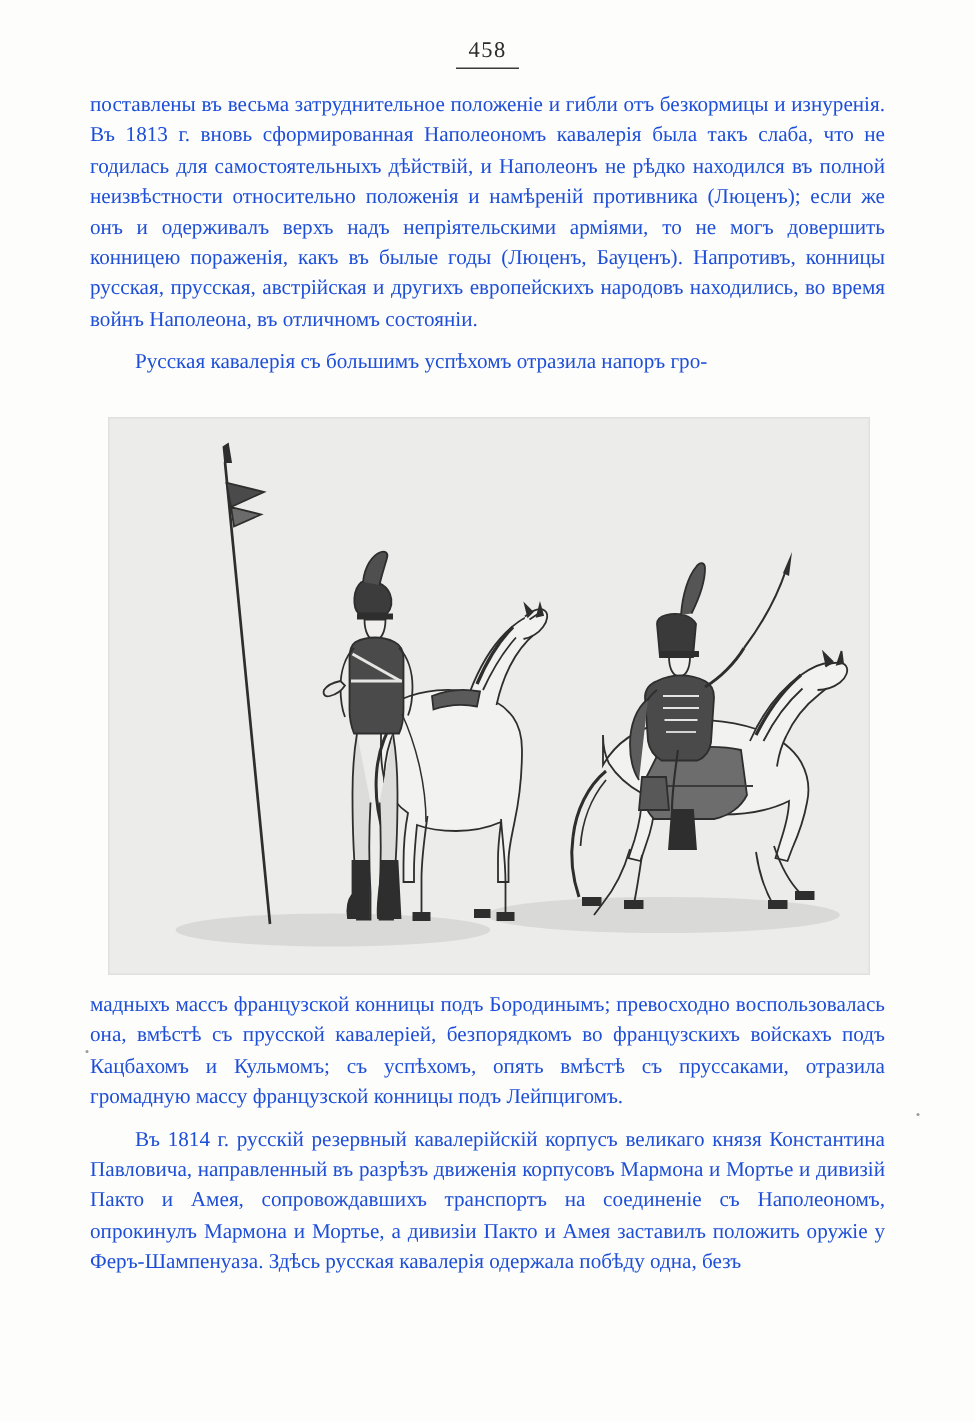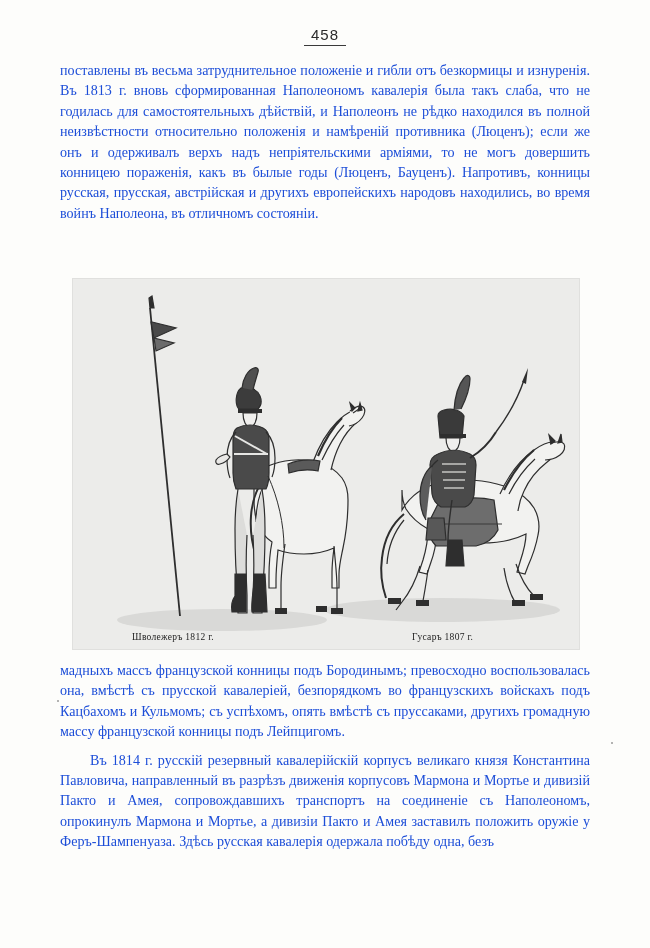--- a/index.html
+++ b/index.html
@@ -24,21 +24,21 @@
   }
   .page-number {
     position: absolute;
     top: 26px;
     left: 0;
     width: 650px;
     text-align: center;
     font-size: 15px;
     letter-spacing: 1px;
     color: #2b2b2b;
-    font-family: Liberation Sans, sans-serif;
+    font-family: Liberation Serif, serif;
   }
   .page-number .rule {
     display: block;
     width: 42px;
     height: 1px;
     background: #3a3a3a;
     margin: 2px auto 0 auto;
   }
   .text-block {
     position: absolute;
@@ -103,20 +103,21 @@
 
 <div class="page">
 
   <div class="page-number">
     <span>458</span>
     <span class="rule"></span>
   </div>
 
   <div class="text-block" id="body-top">
     <p>поставлены въ весьма затруднительное положеніе и гибли отъ безкормицы и изнуренія. Въ 1813 г. вновь сформированная Наполеономъ кавалерія была такъ слаба, что не годилась для самостоятельныхъ дѣйствій, и Наполеонъ не рѣдко находился въ полной неизвѣстности относительно положенія и намѣреній противника (Люценъ); если же онъ и одерживалъ верхъ надъ непріятельскими арміями, то не могъ довершить конницею пораженія, какъ въ былые годы (Люценъ, Бауценъ). Напротивъ, конницы русская, прусская, австрійская и другихъ европейскихъ народовъ находились, во время войнъ Наполеона, въ отличномъ состояніи.</p>
+    <p class="indent" style="margin-top:8px">Русская кавалерія съ большимъ успѣхомъ отразила напоръ гро-</p>
   </div>
 
   <div class="figure">
     <svg width="508" height="372" viewBox="0 0 508 372" xmlns="http://www.w3.org/2000/svg">
       <rect x="0" y="0" width="508" height="372" fill="#ececea"></rect>
 
       <ellipse cx="150" cy="342" rx="105" ry="11" fill="#d9d9d7"></ellipse>
       <ellipse cx="370" cy="332" rx="118" ry="12" fill="#d9d9d7"></ellipse>
 
       <g stroke="#2e2e2e" fill="none" stroke-width="1.2">
@@ -239,25 +240,21 @@
         <path d="M380 222 c-2 14 -4 28 -4 40 c0 8 2 14 6 18" stroke-width="1.4"></path>
         <path d="M376 262 l14 0 l2 26 l-18 0 z" fill="#2e2e2e" stroke="#2e2e2e"></path>
 
         <path d="M356 240 l16 0 l2 22 l-20 0 z" fill="#585858" stroke="#2e2e2e"></path>
       </g>
 
       <rect x="0.5" y="0.5" width="507" height="371" fill="none" stroke="#e0e0de"></rect>
     </svg>
   </div>
 
-  <div class="caption-row">
-    <span class="caption-left">Шволежеръ 1812 г.</span>
-    <span class="caption-right">Гусаръ 1807 г.</span>
-  </div>
 
   <div class="text-block" id="body-bottom">
-    <p>мадныхъ массъ французской конницы подъ Бородинымъ; превосходно воспользовалась она, вмѣстѣ съ прусской кавалеріей, безпорядкомъ во французскихъ войскахъ подъ Кацбахомъ и Кульмомъ; съ успѣхомъ, опять вмѣстѣ съ пруссаками, другихъ громадную массу французской конницы подъ Лейпцигомъ.</p>
+    <p>мадныхъ массъ французской конницы подъ Бородинымъ; превосходно воспользовалась она, вмѣстѣ съ прусской кавалеріей, безпорядкомъ во французскихъ войскахъ подъ Кацбахомъ и Кульмомъ; съ успѣхомъ, опять вмѣстѣ съ пруссаками, отразила громадную массу французской конницы подъ Лейпцигомъ.</p>
     <p class="indent" style="margin-top:8px">Въ 1814 г. русскій резервный кавалерійскій корпусъ великаго князя Константина Павловича, направленный въ разрѣзъ движенія корпусовъ Мармона и Мортье и дивизій Пакто и Амея, сопровождавшихъ транспортъ на соединеніе съ Наполеономъ, опрокинулъ Мармона и Мортье, а дивизіи Пакто и Амея заставилъ положить оружіе у Феръ-Шампенуаза. Здѣсь русская кавалерія одержала побѣду одна, безъ</p>
   </div>
 
   <span class="speck" style="left:611px; top:742px;"></span>
   <span class="speck" style="left:57px; top:700px;"></span>
 </div>
 
 </body></html>

